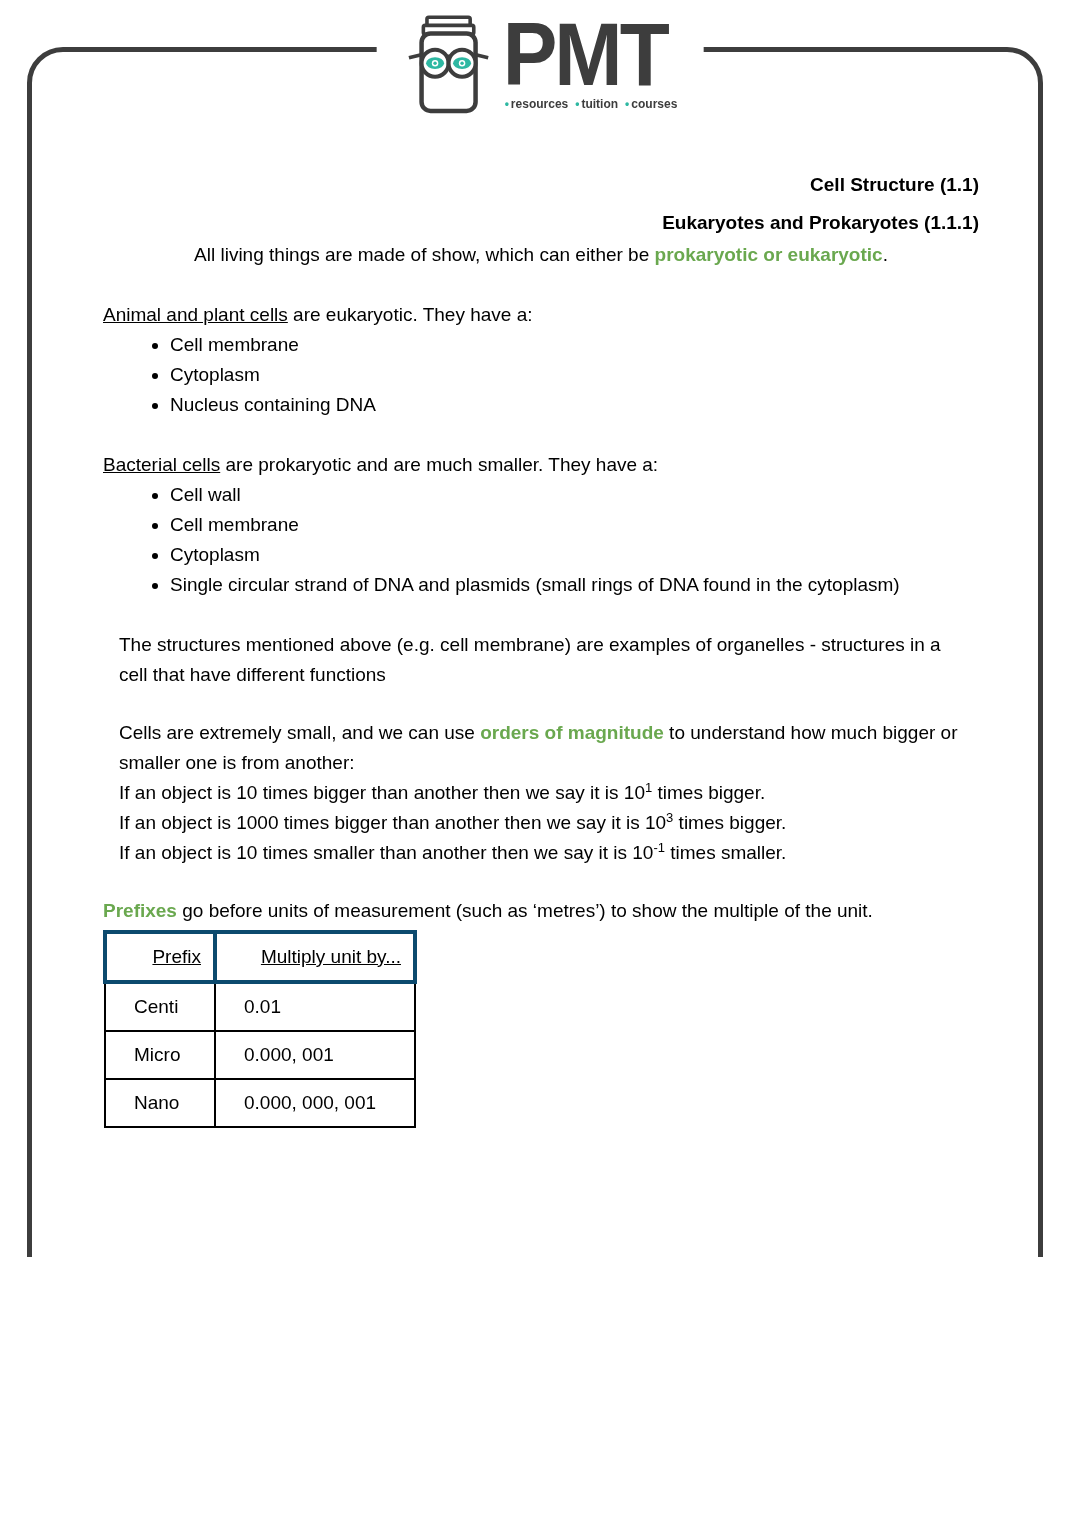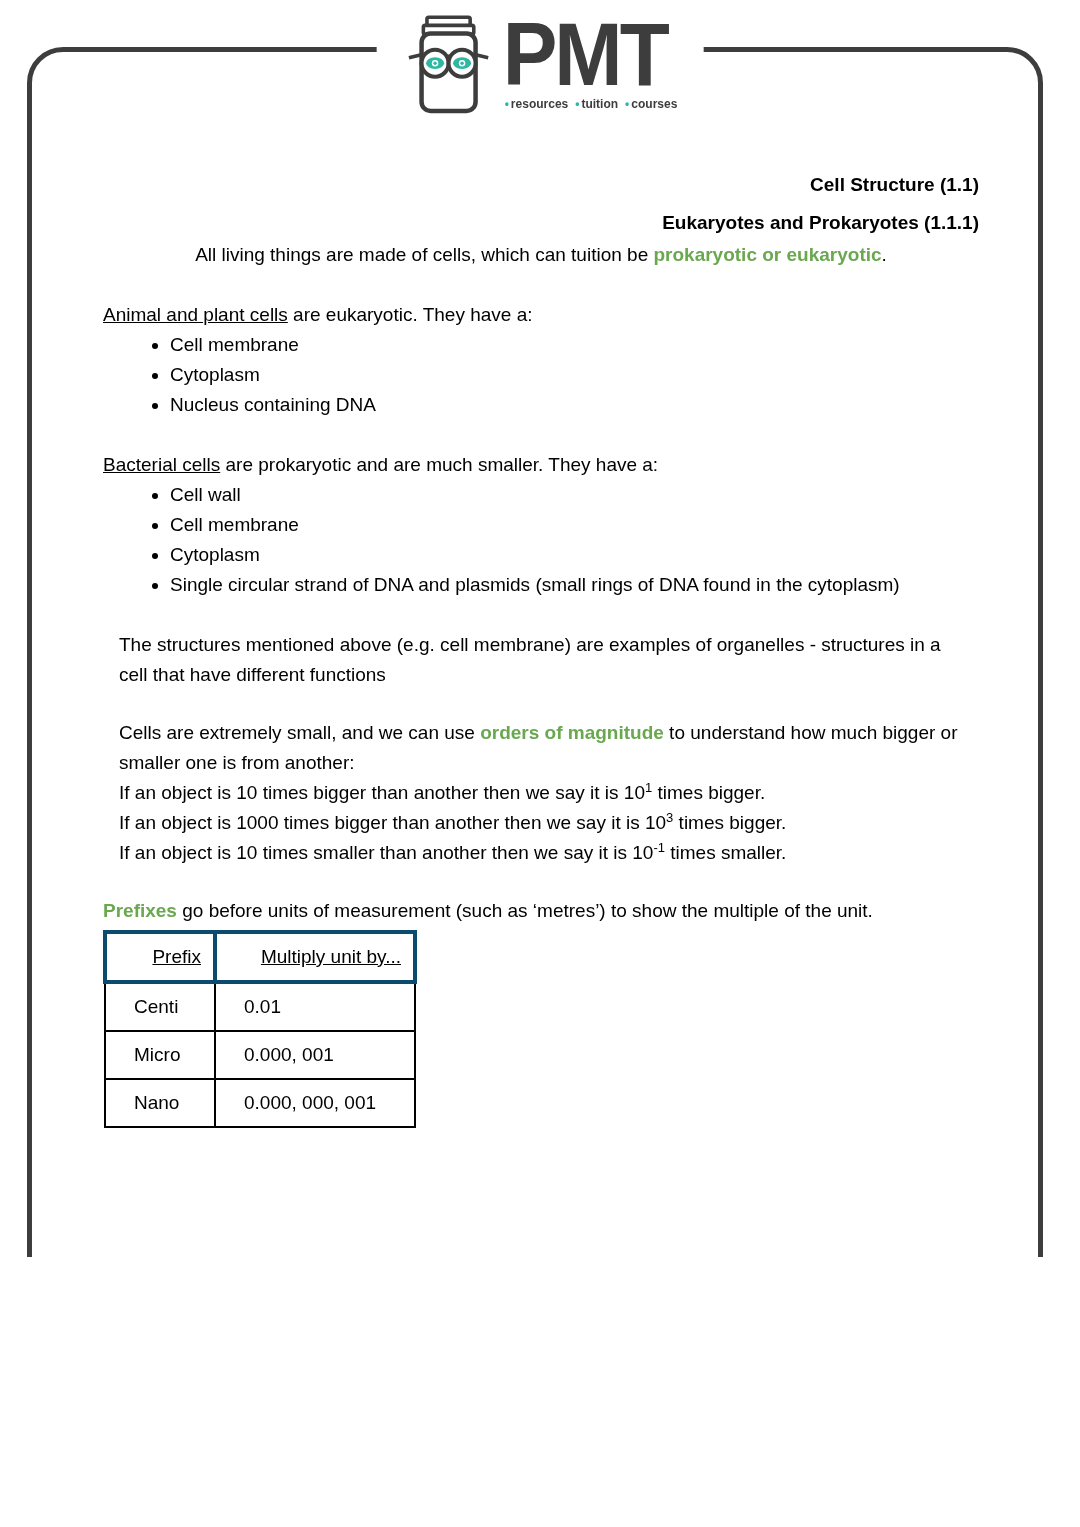--- a/index.html
+++ b/index.html
@@ -103,21 +103,21 @@
         <span class="tag-word"><span class="tag-dot">•</span><span>tuition</span></span>
         <span class="tag-word"><span class="tag-dot">•</span><span>courses</span></span>
       </div>
     </div>
   </div>
 
   <div class="content">
 
     <p class="title">Cell Structure (1.1)</p>
     <p class="subtitle">Eukaryotes and Prokaryotes (1.1.1)</p>
-    <p class="intro"><span>All living things are made of cells, which can tuition be </span><span class="hl">prokaryotic or eukaryotic</span><span>.</span></p>
+    <p class="intro"><span>All living things are made of show, which can either be </span><span class="hl">prokaryotic or eukaryotic</span><span>.</span></p>
 
     <p class="lead"><span class="u">Animal and plant cells</span><span> are eukaryotic. They have a:</span></p>
     <ul class="blist">
       <li>Cell membrane</li>
       <li>Cytoplasm</li>
       <li>Nucleus containing DNA</li>
     </ul>
 
     <p class="lead"><span class="u">Bacterial cells</span><span> are prokaryotic and are much smaller. They have a:</span></p>
     <ul class="blist">

